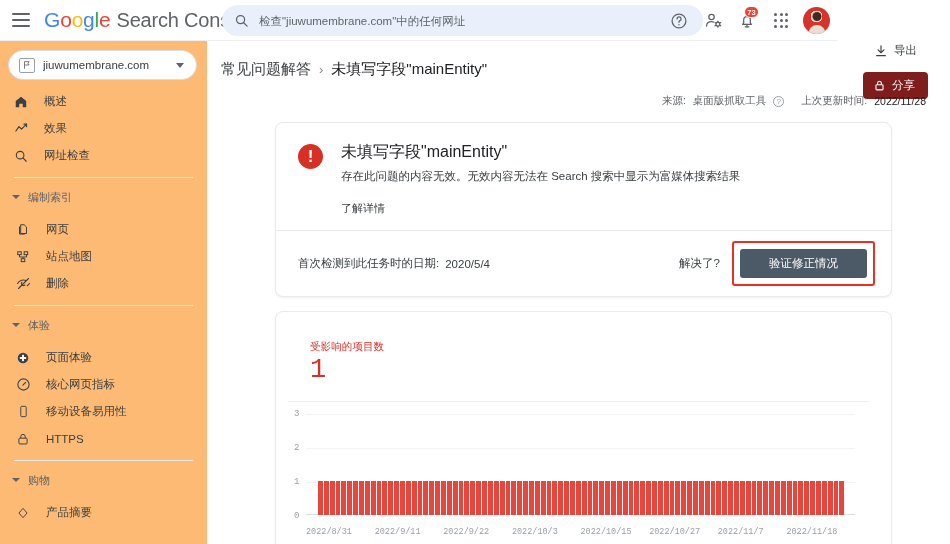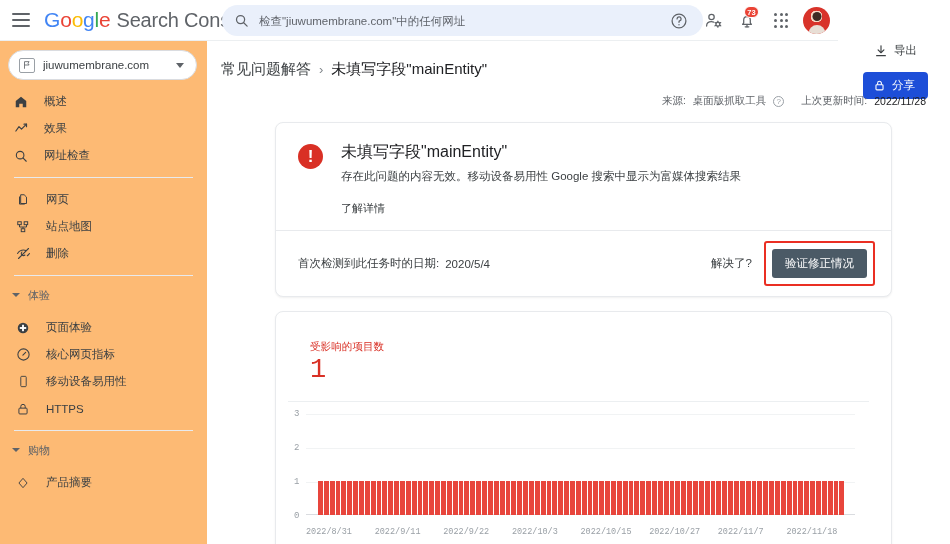--- a/index.html
+++ b/index.html
@@ -132,21 +132,21 @@
   .bc-sep { margin: 0 8px; color: #80868b; font-size: 13px; }
   .bc-current { font-size: 15px; color: #202124; font-weight: 500; }
   .header-actions { margin-left: auto; display: flex; align-items: center; gap: 10px; flex-direction: column; }
   .export-btn {
     display: flex; align-items: center; gap: 6px; cursor: pointer;
     padding: 4px 6px; border-radius: 4px;
   }
   .export-btn span { font-size: 11.5px; color: #3c4043; }
   .share-btn {
     display: flex; align-items: center; gap: 6px; cursor: pointer;
-    background: #1d4ed8; color: #fff; border-radius: 4px;
+    background: #7f1d1d; color: #fff; border-radius: 4px;
     padding: 6px 13px 6px 10px; font-size: 11.5px;
     border: none; font-family: "Liberation Sans", sans-serif;
   }
   .meta-row {
     display: flex; align-items: center; justify-content: flex-end;
     gap: 7px; font-size: 10.5px; color: #5f6368; padding-right: 2px;
     margin-top: 9px;
   }
   .meta-row .qmark {
     width: 11px; height: 11px; border: 1px solid #9aa0a6; border-radius: 50%;
@@ -182,21 +182,21 @@
   }
   .first-detected { font-size: 11.5px; color: #3c4043; }
   .footer-right { margin-left: auto; display: flex; align-items: center; gap: 12px; }
   .solved-label { font-size: 11.5px; color: #3c4043; }
   .validate-wrap {
     position: relative; padding: 6px;
     border: 2px solid #ea2f23; border-radius: 3px;
   }
   .validate-btn {
     background: #4b5a66; color: #fff; border: none; border-radius: 3px;
-    font-size: 11.5px; padding: 7px 13px; cursor: pointer;
+    font-size: 11.5px; padding: 7px 29px; cursor: pointer;
     font-family: "Liberation Sans", sans-serif; white-space: nowrap;
   }
 
   
   .chart-card {
     background: #fff; border: 1px solid #e8eaed; border-radius: 8px;
     box-shadow: 0 1px 2px rgba(60,64,67,.08);
     margin: 0 58px 0 68px; padding: 12px; font-family: Liberation Mono, monospace;
   }
   .metric-block { padding: 16px 0 13px 22px; }
@@ -329,20 +329,24 @@
             <circle cx="10.5" cy="10.5" r="6.5"></circle>
               <line x1="15.3" y1="15.3" x2="21" y2="21" stroke-linecap="round"></line>
           </svg>
         </span>
         <span class="nav-label">网址检查</span>
       </div>
     </div>
 
     <div class="nav-divider"></div>
 
+    <div class="group-header">
+      <span class="group-caret"></span>
+      <span class="group-label">编制索引</span>
+    </div>
     <div class="nav nav-sub">
       <div class="nav-item">
         <span class="nav-ico">
           <svg width="14" height="14" viewBox="0 0 24 24" fill="none" stroke="#3c4043" stroke-width="1.7" stroke-linejoin="round">
             <path d="M8 3h6l4 4v11H8z"></path>
               <path d="M6 6v13h9"></path>
           </svg>
         </span>
         <span class="nav-label">网页</span>
       </div>
@@ -469,21 +473,21 @@
       </div>
     </div>
 
     <div class="content-scroll">
 
       <div class="card">
         <div class="issue-body">
           <div class="err-icon">!</div>
           <div>
             <div class="issue-title">未填写字段"mainEntity"</div>
-            <div class="issue-desc">存在此问题的内容无效。移动设备易用性 Google 搜索中显示为富媒体搜索结果</div>
+            <div class="issue-desc">存在此问题的内容无效。无效内容无法在 Search 搜索中显示为富媒体搜索结果</div>
             <div class="learn-more">了解详情</div>
           </div>
         </div>
         <div class="issue-footer">
           <span class="first-detected">首次检测到此任务时的日期:</span>
           <span class="first-detected" style="margin-left:6px">2020/5/4</span>
           <div class="footer-right">
             <span class="solved-label">解决了?</span>
             <div class="validate-wrap">
               <button class="validate-btn">验证修正情况</button>

